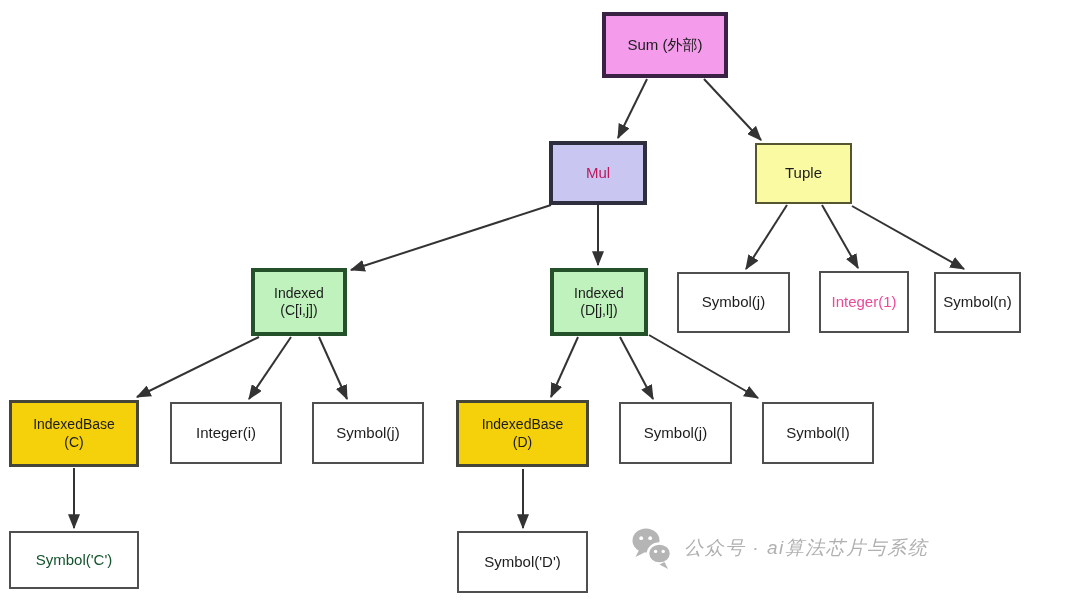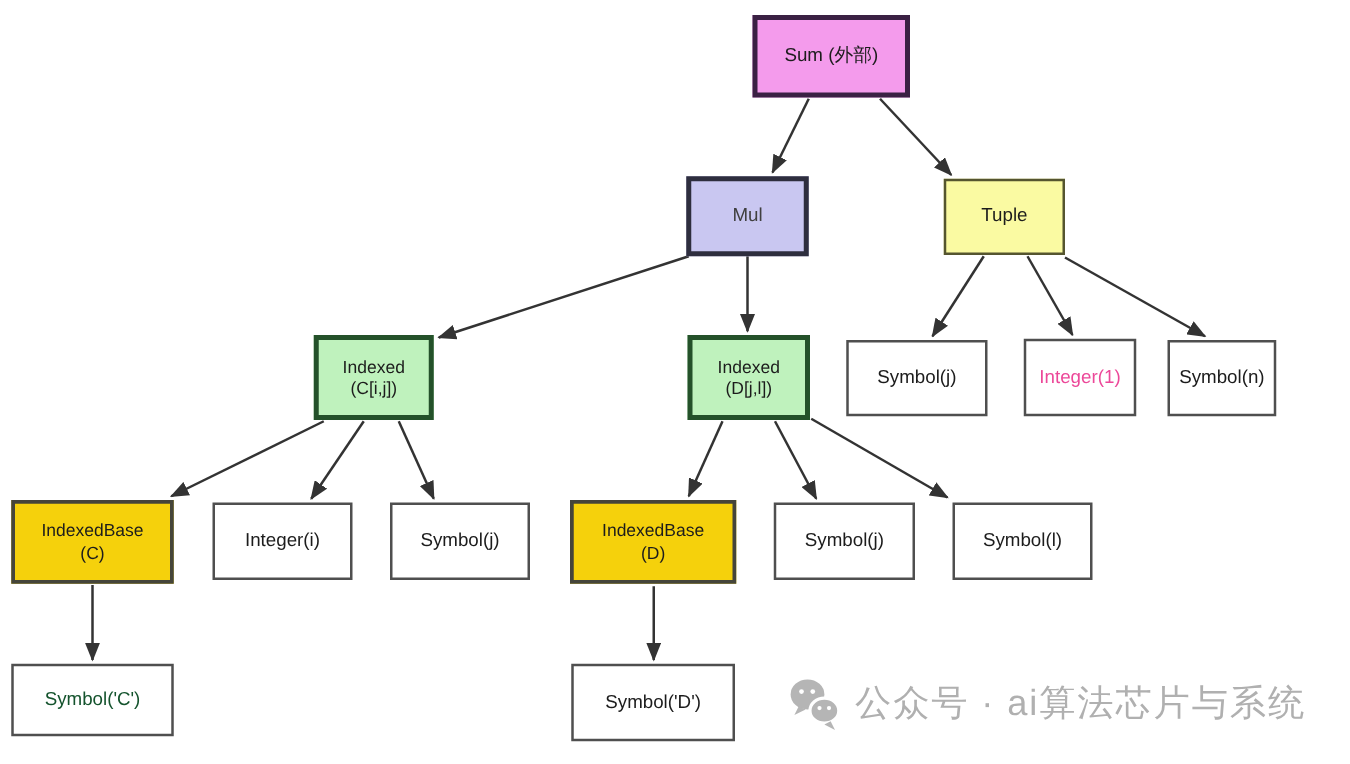--- a/index.html
+++ b/index.html
@@ -25,27 +25,28 @@
     align-items: center;
     justify-content: center;
     text-align: center;
     color: #1c1c1c;
     font-size: 15px;
     line-height: 1.22;
   }
   .node.two-line { font-size: 14px; }
   .watermark {
     position: absolute;
-    left: 630px; top: 541px;
+    left: 630px; top: 526px;
     display: flex;
     align-items: center;
     gap: 11px;
-    font-size: 29px;
+    font-size: 19px;
     letter-spacing: 1.5px;
     white-space: nowrap;
+    font-style: italic;
   }
   .watermark svg { flex: 0 0 auto; }
 </style>
 </head>
 <body>
 
 <div class="canvas">
 
   <svg id="edge-layer" viewBox="0 0 1080 611" xmlns="http://www.w3.org/2000/svg">
     <defs>
@@ -69,21 +70,21 @@
         <line x1="649" y1="335" x2="758" y2="398" stroke="#333333" stroke-width="2" marker-end="url(#arrow)"></line>
         <line x1="74" y1="468" x2="74" y2="528" stroke="#333333" stroke-width="2" marker-end="url(#arrow)"></line>
         <line x1="523" y1="469" x2="523" y2="528" stroke="#333333" stroke-width="2" marker-end="url(#arrow)"></line>
       </g>
   </svg>
 
   <div id="node-layer">
       <div class="node" style="left: 602px; top: 12px; width: 126px; height: 66px; background: rgb(244, 155, 236); border: 4px solid rgb(59, 33, 68); color: rgb(28, 28, 28);">
         <div>Sum (外部)</div>
       </div>
-      <div class="node" style="left: 549px; top: 141px; width: 98px; height: 64px; background: rgb(201, 199, 241); border: 4px solid rgb(46, 46, 62); color: #404040;">
+      <div class="node" style="left: 549px; top: 141px; width: 98px; height: 64px; background: rgb(201, 199, 241); border: 4px solid rgb(46, 46, 62); color: #be185d;">
         <div>Mul</div>
       </div>
       <div class="node" style="left: 755px; top: 143px; width: 97px; height: 61px; background: rgb(250, 250, 162); border: 2px solid rgb(85, 85, 47); color: rgb(28, 28, 28);">
         <div>Tuple</div>
       </div>
       <div class="node two-line" style="left: 251px; top: 268px; width: 96px; height: 68px; background: rgb(191, 242, 189); border: 4px solid rgb(36, 81, 42); color: rgb(28, 28, 28);">
         <div>Indexed</div>
         <div>(C[i,j])</div>
       </div>
       <div class="node two-line" style="left: 550px; top: 268px; width: 98px; height: 68px; background: rgb(191, 242, 189); border: 4px solid rgb(36, 81, 42); color: rgb(28, 28, 28);">

